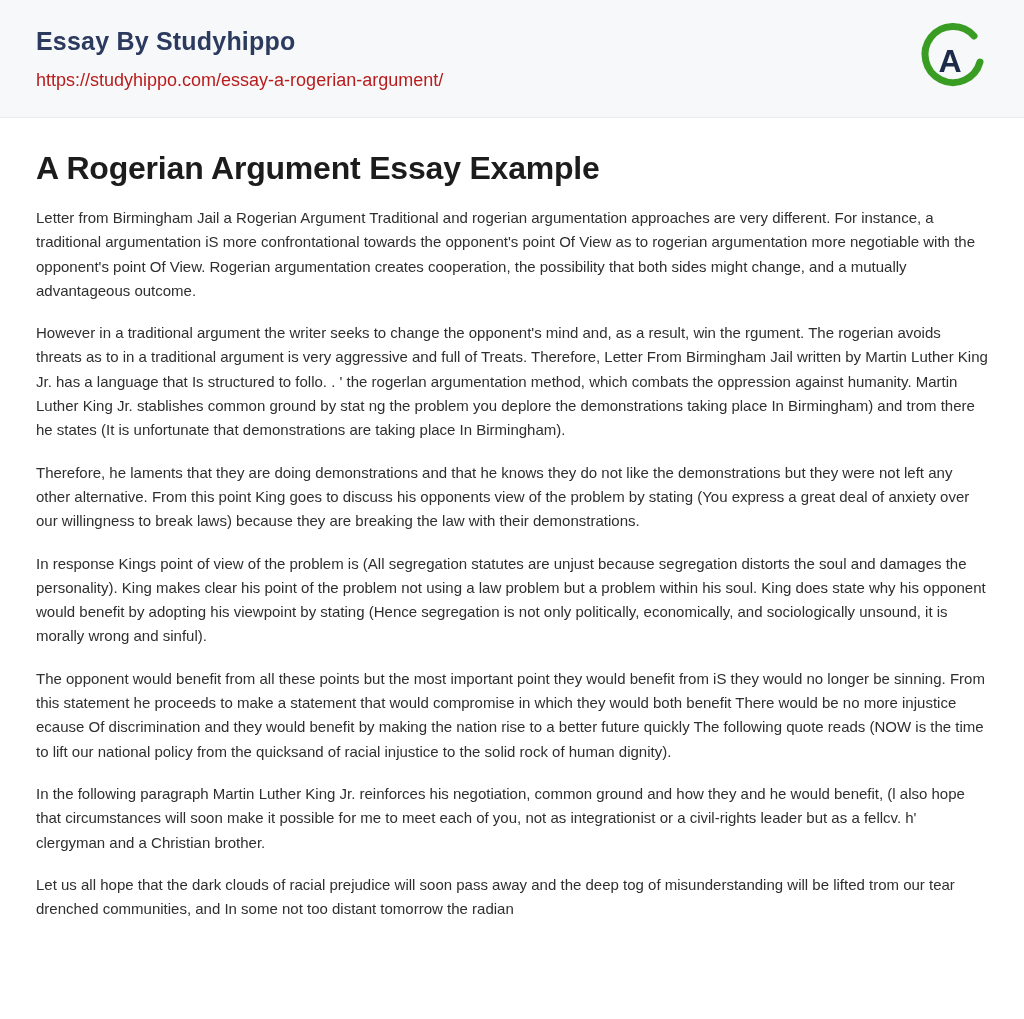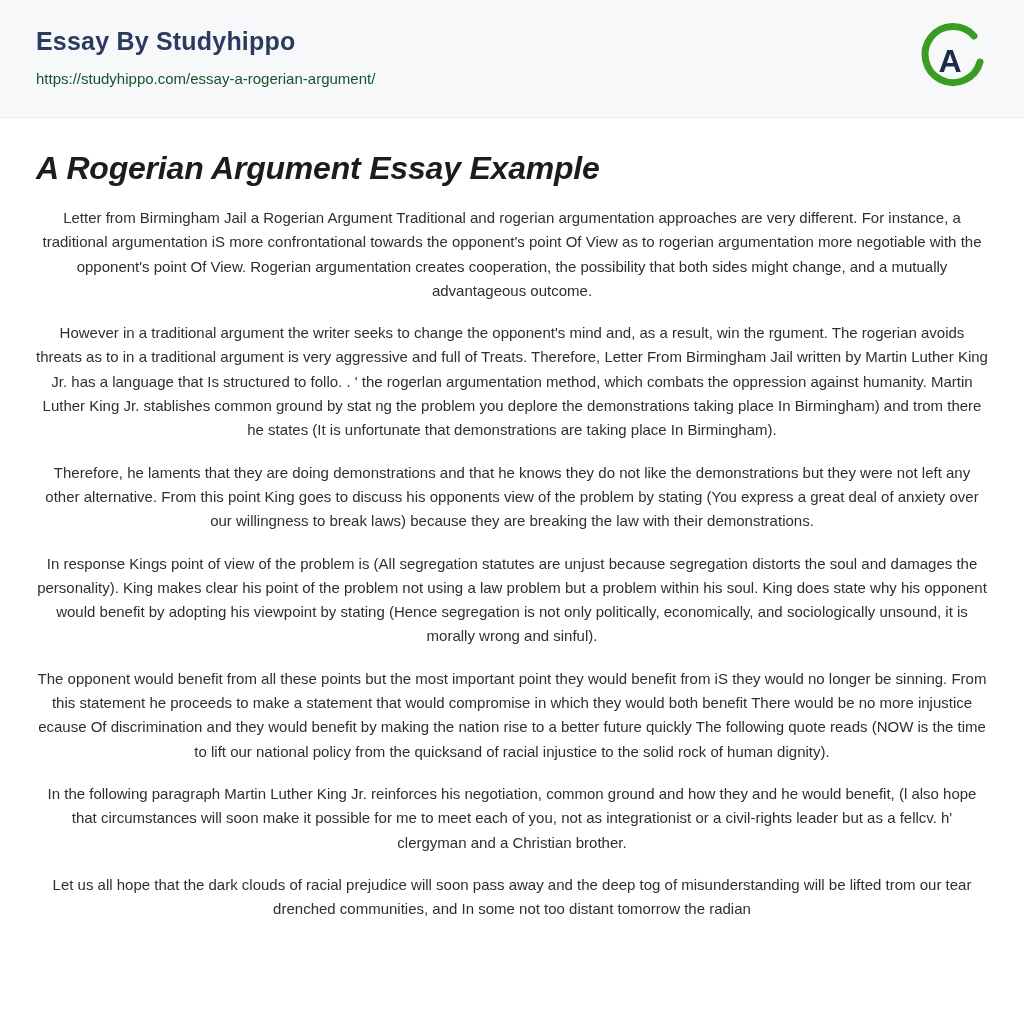--- a/index.html
+++ b/index.html
@@ -29,22 +29,22 @@
   .brand-title {
     font-size: 25px;
     font-weight: bold;
     color: #2b3a5e;
     letter-spacing: 0.2px;
     margin: 0;
     line-height: 1.2;
   }
   .brand-url {
     margin-top: 14px;
-    font-size: 15px;
-    color: #14532d;
+    font-size: 18px;
+    color: #b91c1c;
     text-decoration: none;
     display: inline-block;
   }
   .logo {
     position: absolute;
     right: 36px;
     top: 22px;
     width: 74px;
     height: 74px;
   }
@@ -52,28 +52,27 @@
   .content {
     padding: 30px 36px 0 36px;
   }
   .doc-title {
     font-size: 32px;
     font-weight: bold;
     color: #1c1c1c;
     margin: 0 0 18px 0;
     letter-spacing: -0.2px;
     line-height: 1.25;
-    font-style: italic;
   }
   .para {
     font-size: 15px;
     line-height: 1.62;
     color: #2f2f2f;
     margin: 0 0 18px 0;
-    text-align: center;
+    text-align: left;
   }
   .para:last-child { margin-bottom: 8px; }
 </style>
 </head>
 <body>
 
 <div class="page">
 
   <div class="header">
     <div class="brand-title">Essay By Studyhippo</div>

